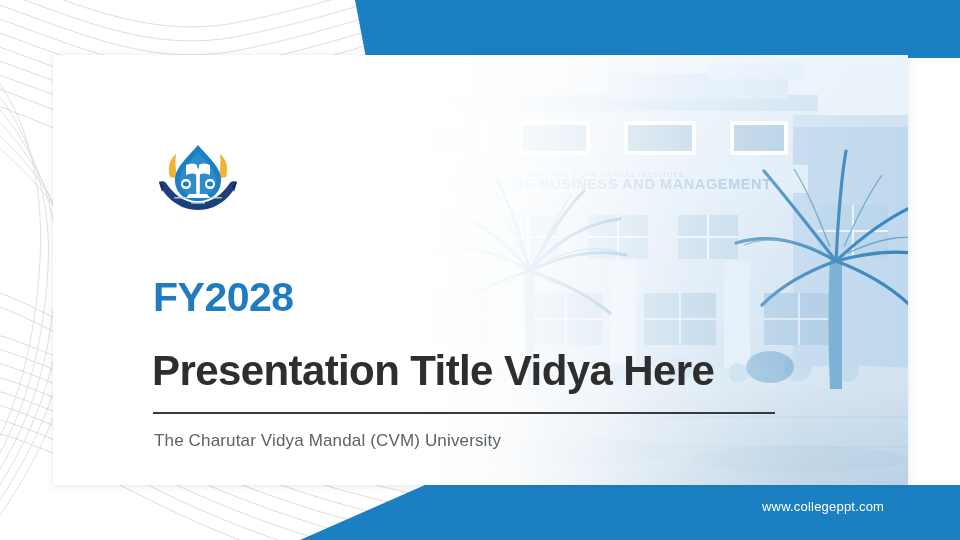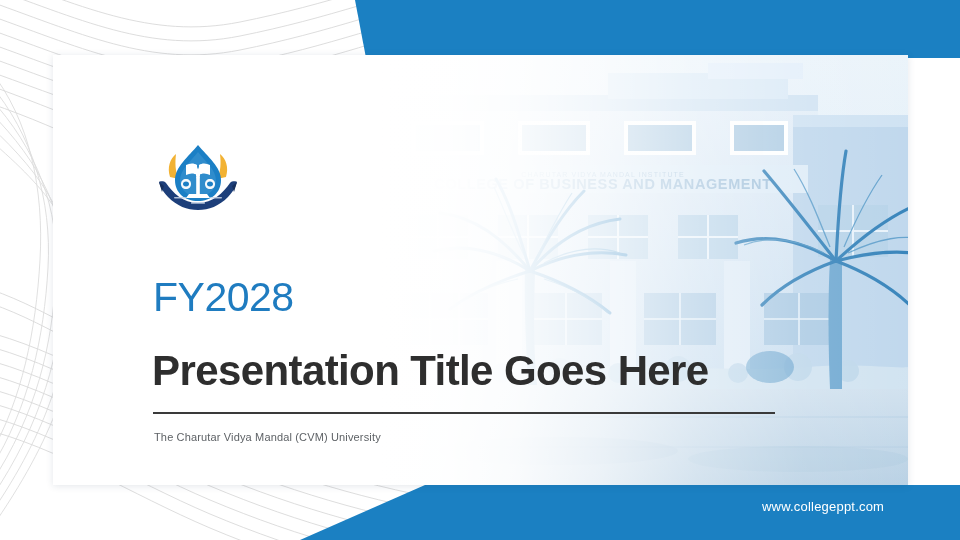--- a/index.html
+++ b/index.html
@@ -94,21 +94,21 @@
     width: 90px;
     height: 74px;
   }
 
   
   .fy {
     position: absolute;
     left: 100px;
     top: 222px;
     font-size: 41px;
-    font-weight: normal;
+    font-weight: bold;
     color: #1f7cc0;
     letter-spacing: -0.5px;
     line-height: 1;
   }
   .maintitle {
     position: absolute;
     left: 99px;
     top: 294px;
     font-size: 42px;
     font-weight: bold;
@@ -122,21 +122,21 @@
     left: 100px;
     top: 357px;
     width: 622px;
     height: 2px;
     background: #3a3a3a;
   }
   .subtitle {
     position: absolute;
     left: 101px;
     top: 376px;
-    font-size: 11px;
+    font-size: 17px;
     color: #5e6266;
     letter-spacing: 0.15px;
   }
 
   
   .footer-url {
     position: absolute;
     left: 762px;
     top: 499px;
     font-size: 13px;
@@ -392,21 +392,21 @@
 
       <g fill="#c9d6e8" opacity="0.85">
         <rect x="21" y="56" width="12" height="1.6" rx="0.8"></rect>
         <rect x="38" y="61" width="14" height="1.8" rx="0.9"></rect>
         <rect x="57" y="56" width="12" height="1.6" rx="0.8"></rect>
       </g>
     </svg>
 
     <div class="fy">FY2028</div>
 
-    <div class="maintitle">Presentation Title Goes Here</div>
+    <div class="maintitle">Presentation Title Vidya Here</div>
 
     <div class="rule"></div>
 
     <div class="subtitle">The Charutar Vidya Mandal (CVM) University</div>
 
   </div>
 
   <div class="footer-url">www.collegeppt.com</div>
 
 </div>

